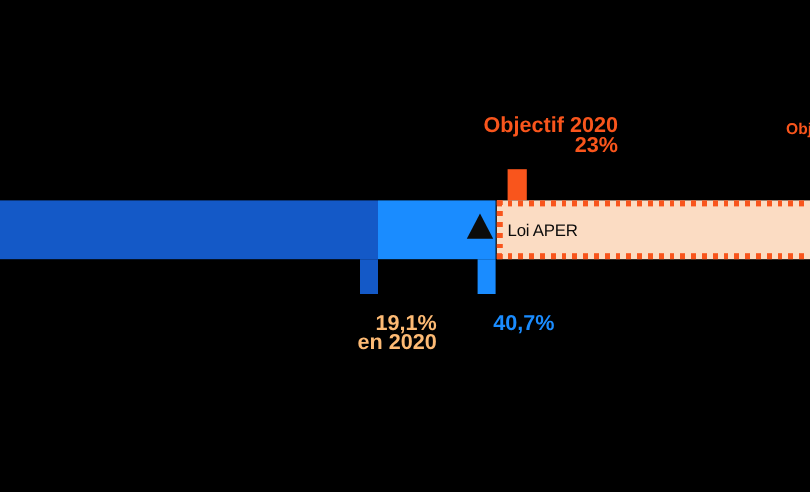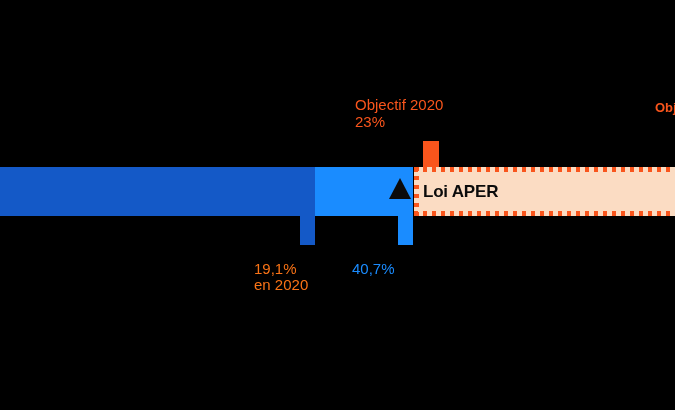--- a/index.html
+++ b/index.html
@@ -36,33 +36,33 @@
   }
   .dash-h{position:absolute;left:0;right:0;height:5px;
     background:repeating-linear-gradient(90deg, var(--orange) 0 4px, transparent 4px 9px);}
   .dash-top{top:0;}
   .dash-bottom{bottom:0;}
   .dash-v{position:absolute;top:0;bottom:0;width:5px;
     background:repeating-linear-gradient(180deg, var(--orange) 0 4px, transparent 4px 9px);}
   .dash-left{left:0;}
   .aper-label{
     position:absolute;left:9px;top:50%;transform:translateY(-50%);
-    color:var(--ink);font-size:17px;font-weight:bold;letter-spacing:-0.2px;white-space:nowrap;
+    color:var(--ink);font-size:14px;font-weight:normal;letter-spacing:-0.2px;white-space:nowrap;
   }
   
   .triangle{
     position:absolute;left:389px;top:178px;width:0;height:0;
     border-left:11px solid transparent;
     border-right:11px solid transparent;
     border-bottom:21px solid var(--ink);
   }
   
-  .lbl{position:absolute;font-weight:normal;text-align:left;line-height:16px;font-size:15px;}
+  .lbl{position:absolute;font-weight:bold;text-align:right;line-height:16px;font-size:18px;}
   .lbl-obj2020{left:355px;top:96px;width:160px;color:var(--orange);line-height:17px;}
-  .lbl-v2020{left:254px;top:261px;width:110px;color:#f97316;}
+  .lbl-v2020{left:254px;top:261px;width:110px;color:#fdba74;}
   .lbl-v2023{left:352px;top:261px;width:110px;color:var(--light-blue);}
   .lbl-right-clip{left:655px;top:100px;color:var(--orange);font-size:13px;font-weight:bold;white-space:nowrap;text-align:left;}
   .line{display:block;}
 </style>
 </head>
 <body>
 
 <div class="stage">
 
   <div class="bar bar-dark"></div>

